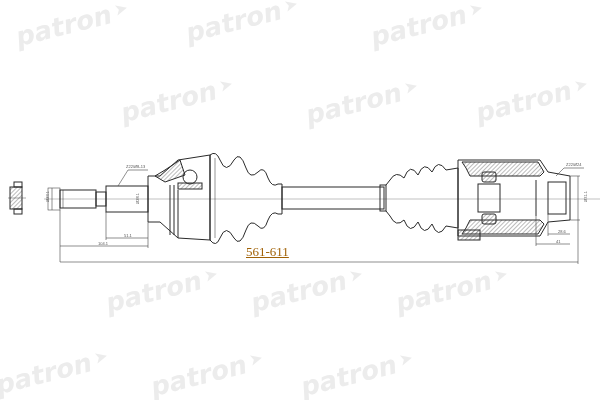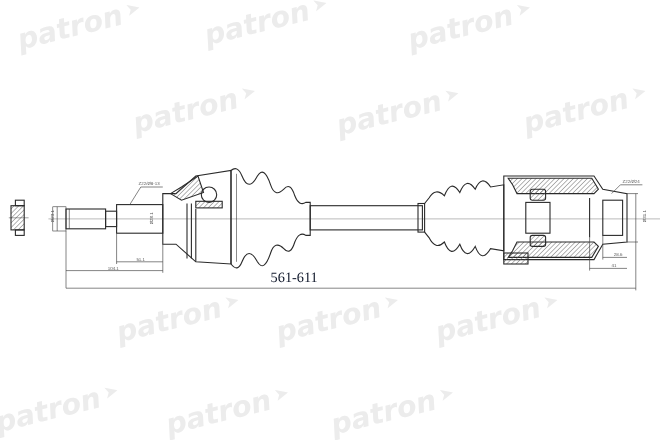--- a/index.html
+++ b/index.html
@@ -14,21 +14,21 @@
       letter-spacing: 0px;
       transform: rotate(-14deg);
       transform-origin: left bottom;
       white-space: nowrap;
       user-select: none;
     }
     .wm .arrow { font-size: 16px; margin-left: 4px; vertical-align: 6px; }
     svg.drawing { position: absolute; left: 0; top: 0; }
     .dim-main {
       position: absolute; left: 246px; top: 244px;
-      font-family: "Liberation Serif", serif; font-size: 13px; color: #0f172a;
+      font-family: "Liberation Serif", serif; font-size: 13px; color: #a16207; text-decoration: underline;
     }
     .small-txt {
       position: absolute; font-family: "Liberation Sans", sans-serif; font-size: 4px; color: #555;
       white-space: nowrap;
     }
   </style>
 </head>
 <body>
 
 <div id="wm-layer">

